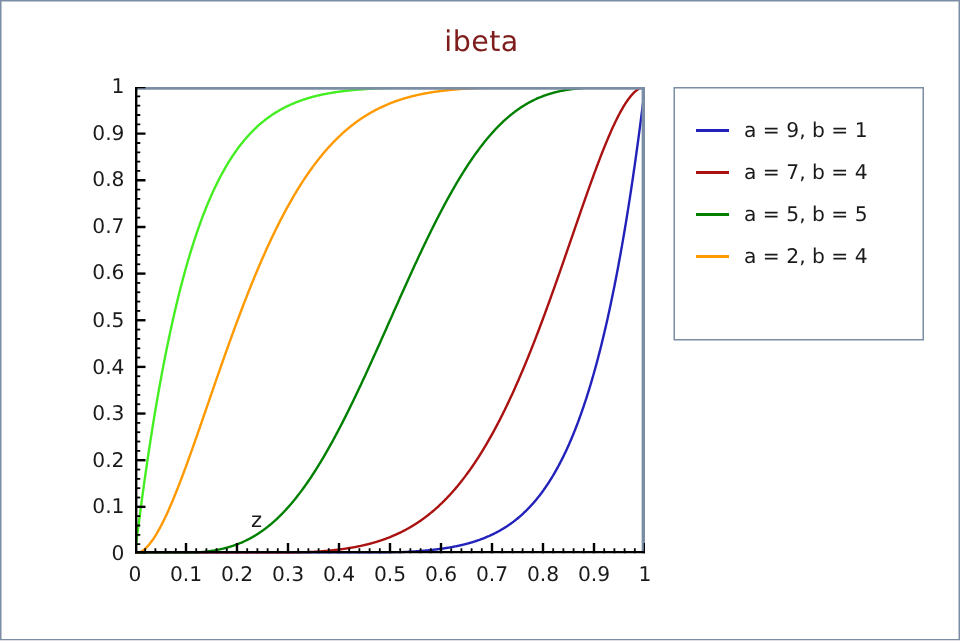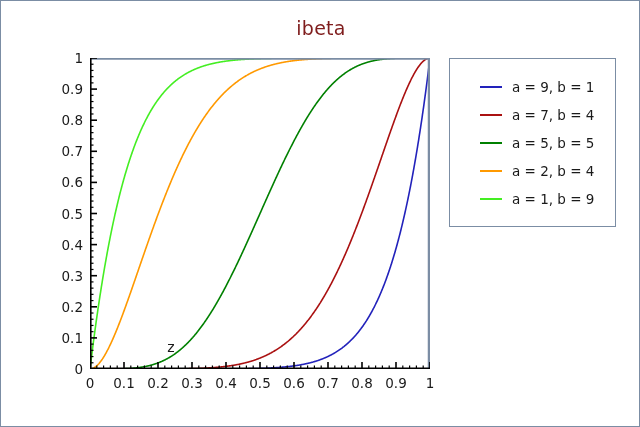--- a/index.html
+++ b/index.html
@@ -72,21 +72,21 @@
   }
   #legend {
     position: absolute;
     left: 448px;
     top: 57px;
     width: 167px;
     height: 169px;
     box-sizing: border-box;
     border: 1px solid #7b8da4;
     background: #ffffff;
-    padding: 14px 0 0 16px;
+    padding: 14px 0 0 0;
   }
   .legend-row {
     display: flex;
     align-items: center;
     height: 28px;
     padding-left: 14px;
   }
   .legend-swatch {
     width: 22px;
     height: 0;
@@ -263,19 +263,15 @@
         <span class="legend-text">a = 7, b = 4</span>
       </div>
       <div class="legend-row">
         <span class="legend-swatch" style="border-top-color: rgb(0, 128, 0);"></span>
         <span class="legend-text">a = 5, b = 5</span>
       </div>
       <div class="legend-row">
         <span class="legend-swatch" style="border-top-color: rgb(255, 153, 0);"></span>
         <span class="legend-text">a = 2, b = 4</span>
       </div>
-      <div class="legend-row">
-        <span class="legend-swatch" style="border-top-color: rgb(68, 238, 34);"></span>
-        <span class="legend-text">a = 1, b = 9</span>
-      </div>
     </div>
 
 </div>
 
 </body></html>

